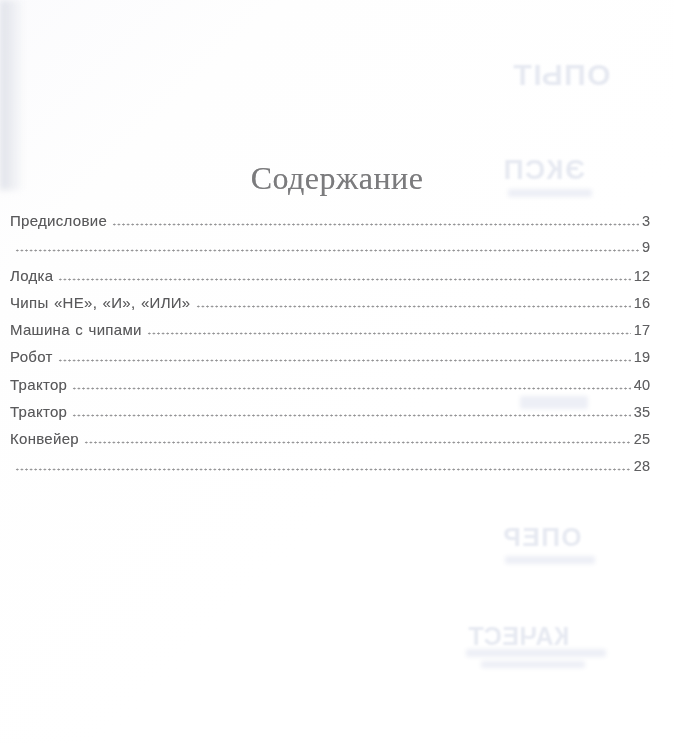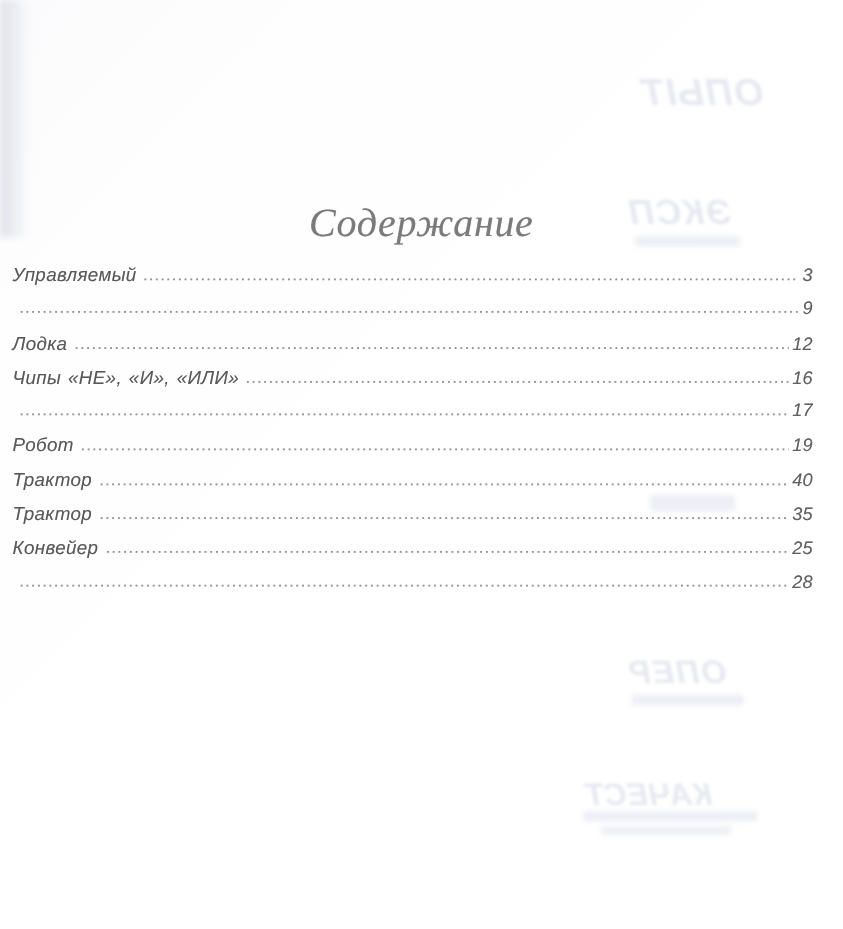--- a/index.html
+++ b/index.html
@@ -9,21 +9,20 @@
     height: 743px;
     overflow: hidden;
     background: #ffffff;
   }
   .page {
     position: relative;
     width: 674px;
     height: 743px;
     background: linear-gradient(135deg, #fbfbfd 0%, #fefefe 20%, #ffffff 60%);
     font-family: "Liberation Sans", sans-serif;
-    font-style: italic;
   }
   
   .edge-shadow {
     position: absolute;
     left: 0;
     top: 0;
     width: 24px;
     height: 190px;
     background: linear-gradient(to right, rgba(216,219,228,0.85), rgba(255,255,255,0));
     filter: blur(3px);
@@ -121,39 +120,40 @@
   <div class="st-bar bar1"></div>
   <div class="st-bar bar2"></div>
   <div class="st-bar bar3"></div>
   <div class="st-bar bar4"></div>
   <div class="st-bar bar5"></div>
 
   <h1 class="title">Содержание</h1>
 
   <div class="toc" id="toc">
       <div class="toc-row">
-        <span class="toc-label">Управляемый</span>
+        <span class="toc-label">Предисловие</span>
         <span class="leader"></span>
         <span class="toc-page">3</span>
       </div>
       <div class="toc-row">
         <span class="leader"></span>
         <span class="toc-page">9</span>
       </div>
       <div class="toc-row">
         <span class="toc-label">Лодка</span>
         <span class="leader"></span>
         <span class="toc-page">12</span>
       </div>
       <div class="toc-row">
         <span class="toc-label">Чипы «НЕ», «И», «ИЛИ»</span>
         <span class="leader"></span>
         <span class="toc-page">16</span>
       </div>
       <div class="toc-row">
+        <span class="toc-label">Машина с чипами</span>
         <span class="leader"></span>
         <span class="toc-page">17</span>
       </div>
       <div class="toc-row">
         <span class="toc-label">Робот</span>
         <span class="leader"></span>
         <span class="toc-page">19</span>
       </div>
       <div class="toc-row">
         <span class="toc-label">Трактор</span>

